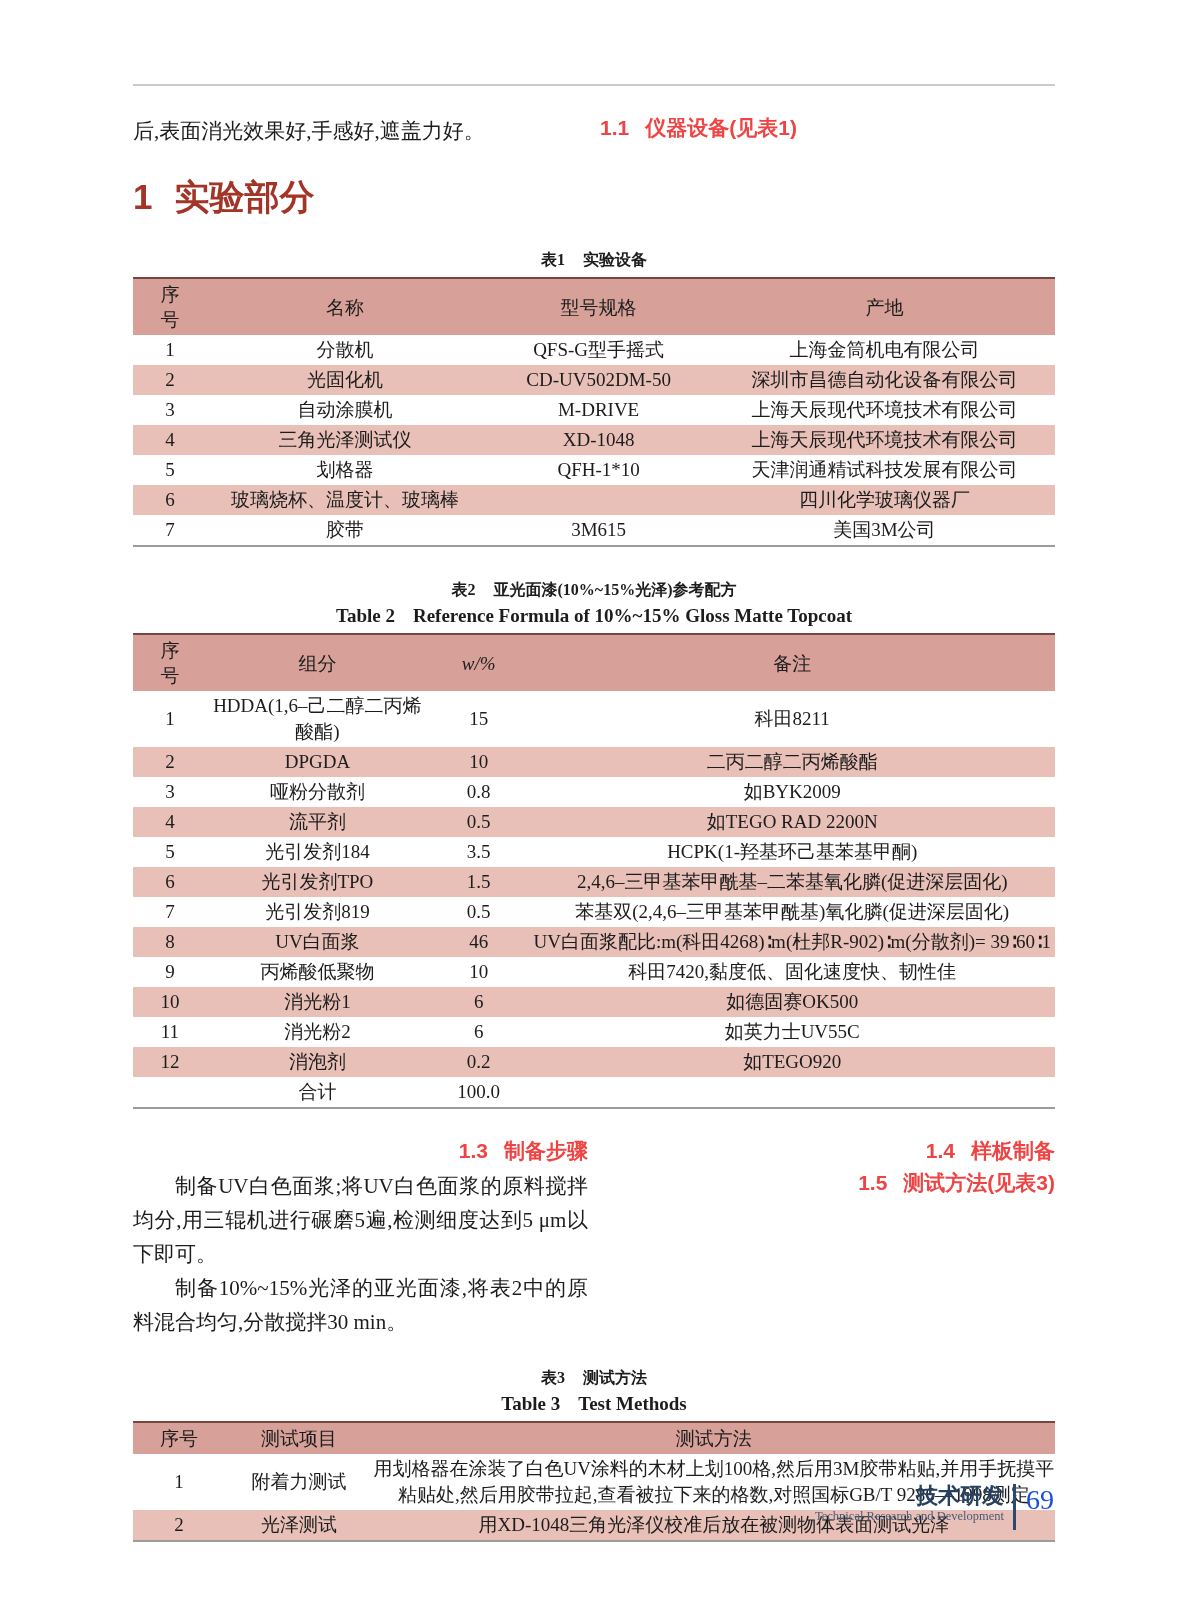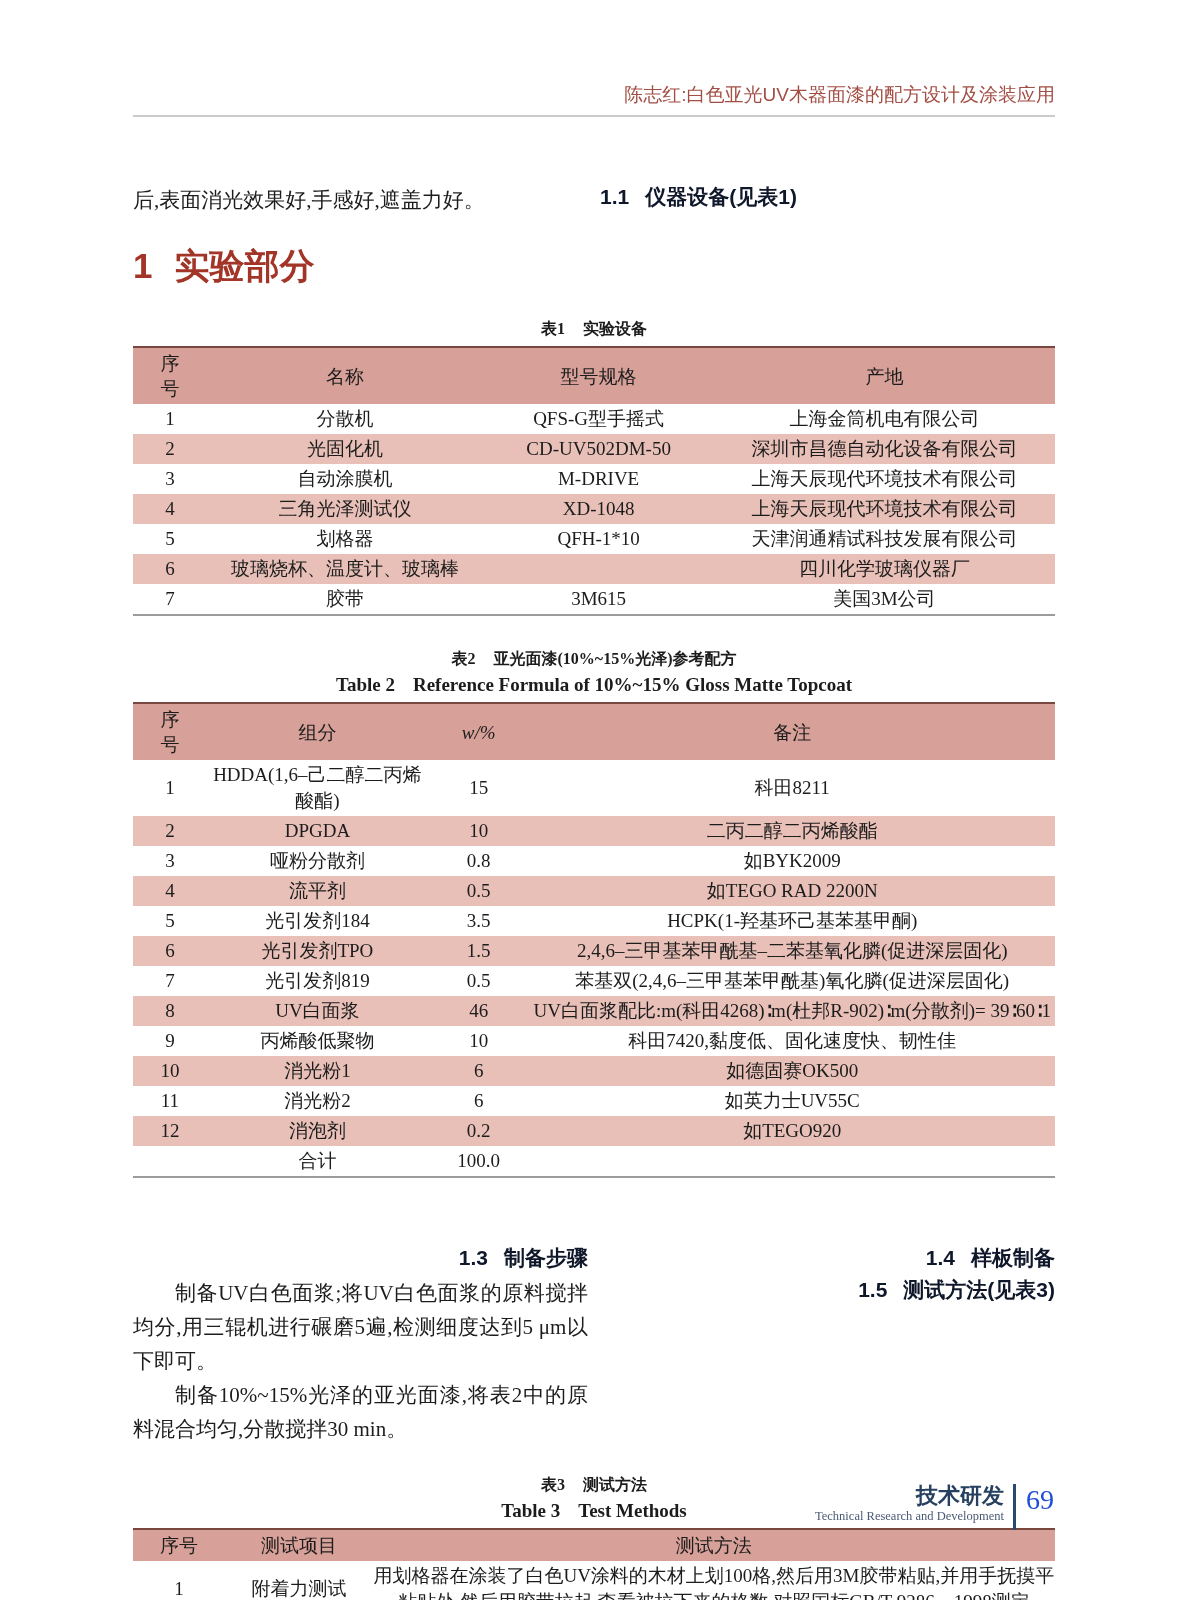--- a/index.html
+++ b/index.html
@@ -18,37 +18,37 @@
     text-align: right;
     color: #a24e44;
     font-family: "Liberation Sans", sans-serif;
     font-size: 19px;
     line-height: 22px;
     padding-bottom: 9px;
   }
   .head-rule { border-top: 2px solid #cbcbcb; }
 
   .two-col { display: flex; justify-content: space-between; }
-  .col { width: 455px; margin-top: 38px; }
+  .col { width: 455px; }
 
   p.body {
     font-size: 21px; line-height: 34px; margin: 0;
     text-align: justify;
   }
   .indent { text-indent: 2em; }
 
   .sec-h1 {
     color: #a23527;
     font-family: "Liberation Sans", sans-serif;
     font-weight: bold;
     font-size: 35px;
     margin: 26px 0 0 0;
   }
   .sec-h2 {
-    color: #0f172a;
+    color: #ef4444;
     font-family: "Liberation Sans", sans-serif;
     font-weight: bold;
     font-size: 21px;
     line-height: 28px;
     margin: 0;
   }
   .sec-h1 .num { margin-right: 22px; }
   .sec-h2 .num { margin-right: 16px; }
   .mt36 { margin-top: 36px; }
 
@@ -125,21 +125,20 @@
     color: #4a5a74;
   }
   .f-bar { width: 3px; height: 46px; background: #2c4a70; margin-right: 10px; }
   .f-num { font-size: 28px; color: #1d4ed8; }
 </style>
 </head>
 <body>
 
 <div class="page">
 
-  <div class="running-head">陈志红:白色亚光UV木器面漆的配方设计及涂装应用</div>
   <div class="head-rule"></div>
 
   <div class="two-col intro-row">
     <div class="col">
       <p class="body">后,表面消光效果好,手感好,遮盖力好。</p>
     </div>
     <div class="col">
       <h3 class="sec-h2"><span class="num">1.1</span><span>仪器设备(见表1)</span></h3>
     </div>
   </div>

